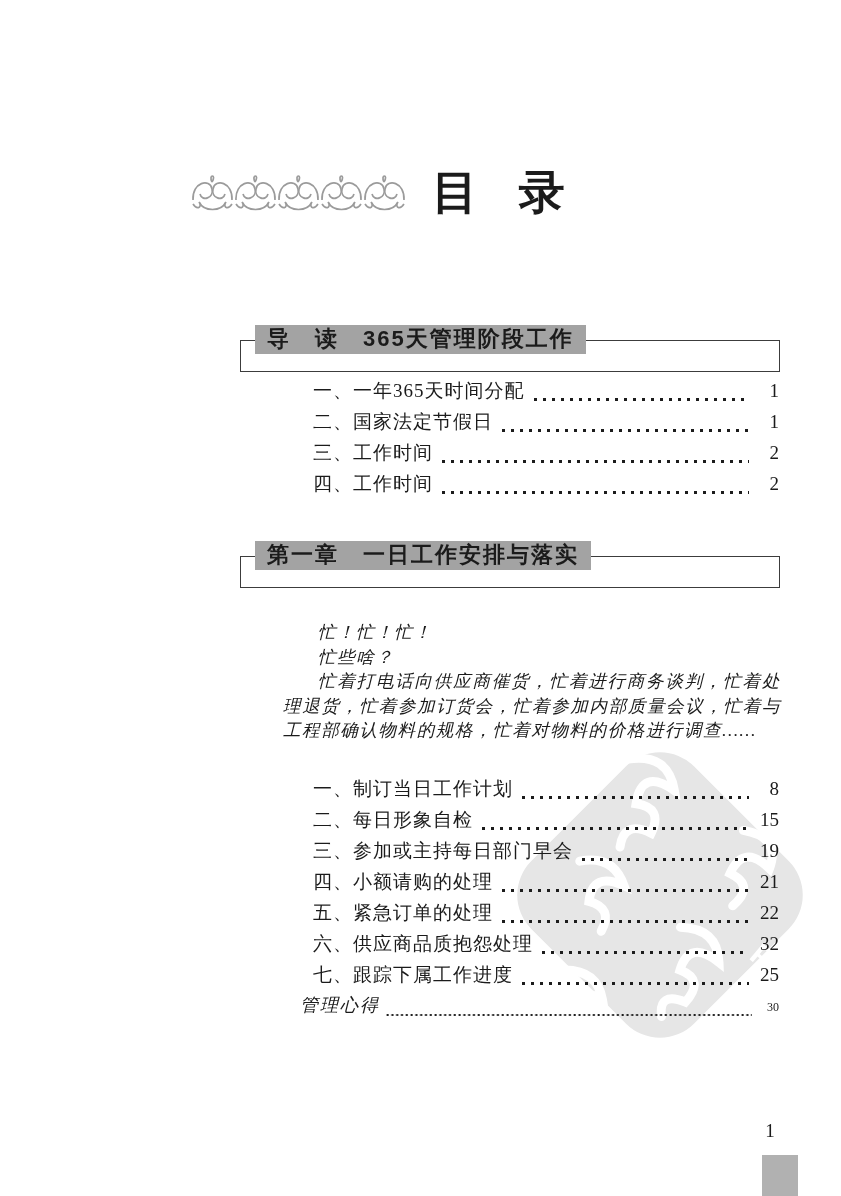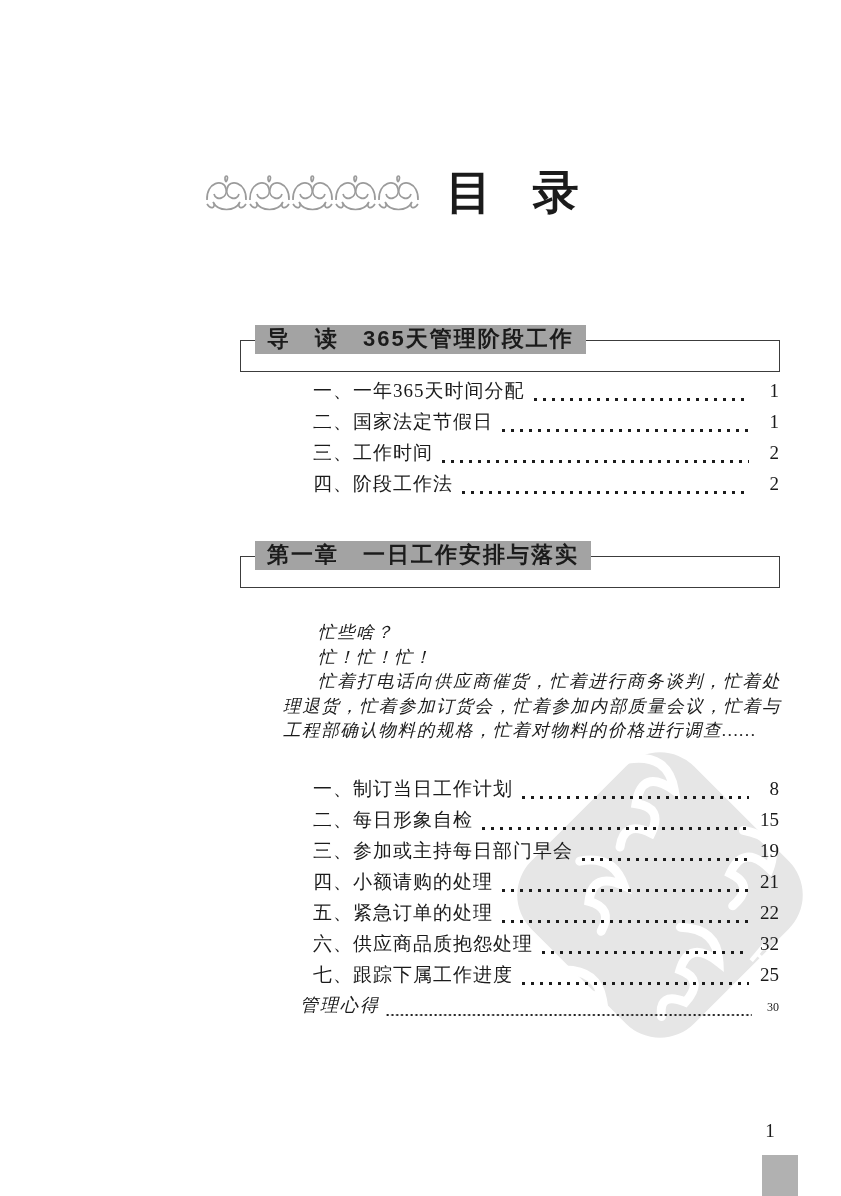--- a/index.html
+++ b/index.html
@@ -12,21 +12,21 @@
     color:#1b1b1b;
   }
   
   .watermark{position:absolute;left:480px;top:700px;width:380px;height:400px;z-index:0;}
   .wm-band{
     position:absolute;left:65px;top:80px;width:230px;height:230px;
     background:#e6e6e6;border-radius:48px;transform:rotate(45deg);
   }
   .wm-glyphs{position:absolute;left:0;top:0;}
   
-  .toc-header{position:absolute;left:205px;top:166px;width:420px;height:52px;display:flex;align-items:center;z-index:1;}
+  .toc-header{position:absolute;left:191px;top:166px;width:420px;height:52px;display:flex;align-items:center;z-index:1;}
   .page-title{
     margin:0 0 0 26px;font-family:"Liberation Sans","DejaVu Sans",sans-serif;
     font-weight:700;font-size:46px;letter-spacing:14px;line-height:1;white-space:nowrap;
   }
   
   .section-box{position:absolute;left:240px;width:538px;height:30px;border:1.5px solid #3c3c3c;z-index:1;}
   .section-box .section-title{
     position:absolute;top:-16px;left:14px;background:#a3a3a3;padding:0 12px;
     font-family:"Liberation Sans","DejaVu Sans",sans-serif;font-weight:700;
     font-size:22px;letter-spacing:2px;white-space:nowrap;line-height:1.3;
@@ -119,33 +119,33 @@
       <span class="label">二、国家法定节假日</span>
       <span class="leader"></span>
       <span class="pg">1</span>
     </div>
     <div class="toc-row">
       <span class="label">三、工作时间</span>
       <span class="leader"></span>
       <span class="pg">2</span>
     </div>
     <div class="toc-row">
-      <span class="label">四、阶段工作法</span>
+      <span class="label">四、工作时间</span>
       <span class="leader"></span>
       <span class="pg">2</span>
     </div>
   </div>
 
   <div class="section-box section-box-2">
     <span class="section-title">第一章　一日工作安排与落实</span>
   </div>
 
   <div class="chapter-intro">
+    <p>忙！忙！忙！</p>
     <p>忙些啥？</p>
-    <p>忙！忙！忙！</p>
     <p>忙着打电话向供应商催货，忙着进行商务谈判，忙着处理退货，忙着参加订货会，忙着参加内部质量会议，忙着与工程部确认物料的规格，忙着对物料的价格进行调查……</p>
   </div>
 
   <div class="toc-list toc-list-2">
     <div class="toc-row">
       <span class="label">一、制订当日工作计划</span>
       <span class="leader"></span>
       <span class="pg">8</span>
     </div>
     <div class="toc-row">

